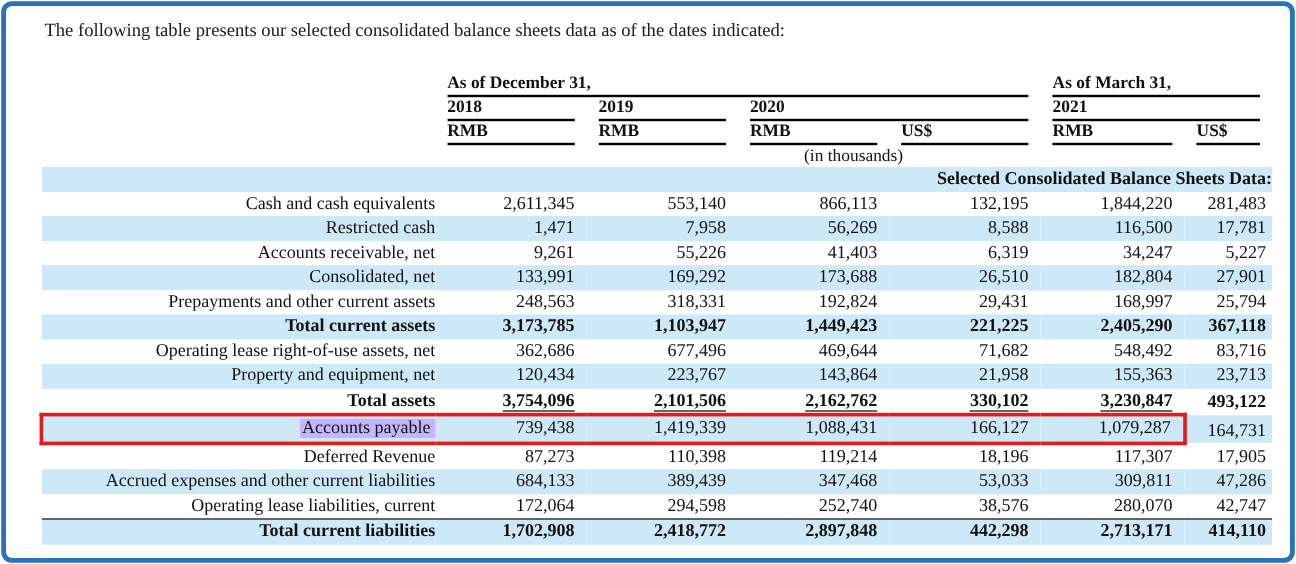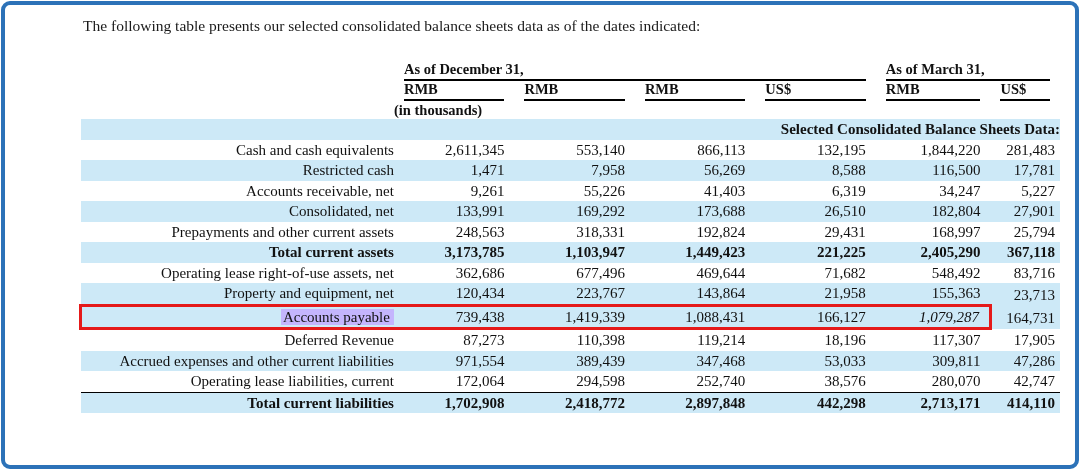--- a/index.html
+++ b/index.html
@@ -1,39 +1,39 @@
 <!DOCTYPE html>
 <html><head>
 <meta charset="utf-8">
 <style>
   html,body{margin:0;padding:0;background:#fff;}
   body{width:1080px;height:470px;position:relative;font-family:"Liberation Serif",serif;}
-  .frame{position:absolute;inset:1px;border:4px solid #2c72b8;border-radius:9px;background:#fff;overflow:hidden;box-sizing:border-box;padding-left:46px;}
+  .frame{position:absolute;inset:1px;border:4px solid #2c72b8;border-radius:9px;background:#fff;overflow:hidden;box-sizing:border-box;}
   .intro{font-size:15.5px;color:#1a1a1a;margin:12px 20px 0 32px;}
   .tablewrap{margin:26px 15px 0 28px;}
   table{border-collapse:collapse;width:100%;font-family:"Liberation Serif",serif;font-size:15px;color:#111;table-layout:fixed;}
   td,th{padding:0;vertical-align:bottom;line-height:20.5px;font-weight:normal;}
   
   tr.h td,tr.h th{line-height:17px;font-size:14.5px;}
   .rule{border-bottom:2px solid #000;margin:0 10px;padding-bottom:1px;font-weight:bold;text-align:left;white-space:nowrap;}
-  tr.units td{font-weight:bold;line-height:18px;font-size:14.5px;}
+  tr.units td{text-align:center;font-weight:normal;line-height:18px;font-size:14.5px;}
   
   tr.blue{background:#cde9f7;}
   td.lbl{padding-left:24px;white-space:nowrap;overflow:hidden;text-align:right;}
   td.lbl.flush{padding-left:2px;}
   td.lbl.wrap2{white-space:normal;padding-left:44px;text-indent:-20px;}
   tr.bold td{font-weight:bold;}
   td.num{text-align:right;padding-right:10px;white-space:nowrap;}
   td.num:last-child{padding-right:5px;}
   td.num.u span{border-bottom:1.5px solid #000;padding-bottom:0px;}
   tr.rule-above td{border-top:1px solid #000;}
   
   tr.redbox td{border-top:3px solid #e51a1a;border-bottom:3px solid #e51a1a;}
   tr.redbox td:first-child{border-left:3px solid #e51a1a;}
-  tr.redbox td.box-end{border-right:3px solid #e51a1a;font-style:italic;}
+  tr.redbox td.box-end{border-right:3px solid #e51a1a;}
   tr.redbox td.outside{border-top:none;border-bottom:none;}
   .hl{background:#c4b5fd;padding:0 4px 0 2px;}
 </style>
 </head>
 <body>
 
 <div class="frame">
   <p class="intro">The following table presents our selected consolidated balance sheets data as of the dates indicated:</p>
 
   <div class="tablewrap">
@@ -52,20 +52,35 @@
           <tr class="h">
         <td></td>
         <th colspan="4">
               <div class="rule">As of December 31,</div>
             </th>
         <th colspan="2">
               <div class="rule">As of March 31,</div>
             </th>
       </tr>
 
+      <tr class="h">
+        <td></td>
+        <th>
+              <div class="rule">2018</div>
+            </th>
+        <th>
+              <div class="rule">2019</div>
+            </th>
+        <th colspan="2">
+              <div class="rule">2020</div>
+            </th>
+        <th colspan="2">
+              <div class="rule">2021</div>
+            </th>
+      </tr>
 
       <tr class="h">
         <td></td>
         <th>
               <div class="rule">RMB</div>
             </th>
         <th>
               <div class="rule">RMB</div>
             </th>
         <th>
@@ -164,20 +179,29 @@
       <tr class="blue">
         <td class="lbl">Property and equipment, net</td>
         <td class="num">120,434</td>
         <td class="num">223,767</td>
         <td class="num">143,864</td>
         <td class="num">21,958</td>
         <td class="num">155,363</td>
         <td class="num">23,713</td>
       </tr>
 
+      <tr class="bold">
+        <td class="lbl flush">Total assets</td>
+        <td class="num u"><span>3,754,096</span></td>
+        <td class="num u"><span>2,101,506</span></td>
+        <td class="num u"><span>2,162,762</span></td>
+        <td class="num u"><span>330,102</span></td>
+        <td class="num u"><span>3,230,847</span></td>
+        <td class="num">493,122</td>
+      </tr>
 
       <tr class="blue redbox">
         <td class="lbl"><span class="hl">Accounts payable</span></td>
         <td class="num">739,438</td>
         <td class="num">1,419,339</td>
         <td class="num">1,088,431</td>
         <td class="num">166,127</td>
         <td class="num box-end">1,079,287</td>
         <td class="num outside">164,731</td>
       </tr>
@@ -187,21 +211,21 @@
         <td class="num">87,273</td>
         <td class="num">110,398</td>
         <td class="num">119,214</td>
         <td class="num">18,196</td>
         <td class="num">117,307</td>
         <td class="num">17,905</td>
       </tr>
 
       <tr class="blue">
         <td class="lbl wrap2">Accrued expenses and other current liabilities</td>
-        <td class="num">971,554</td>
+        <td class="num">684,133</td>
         <td class="num">389,439</td>
         <td class="num">347,468</td>
         <td class="num">53,033</td>
         <td class="num">309,811</td>
         <td class="num">47,286</td>
       </tr>
 
       <tr>
         <td class="lbl">Operating lease liabilities, current</td>
         <td class="num">172,064</td>

